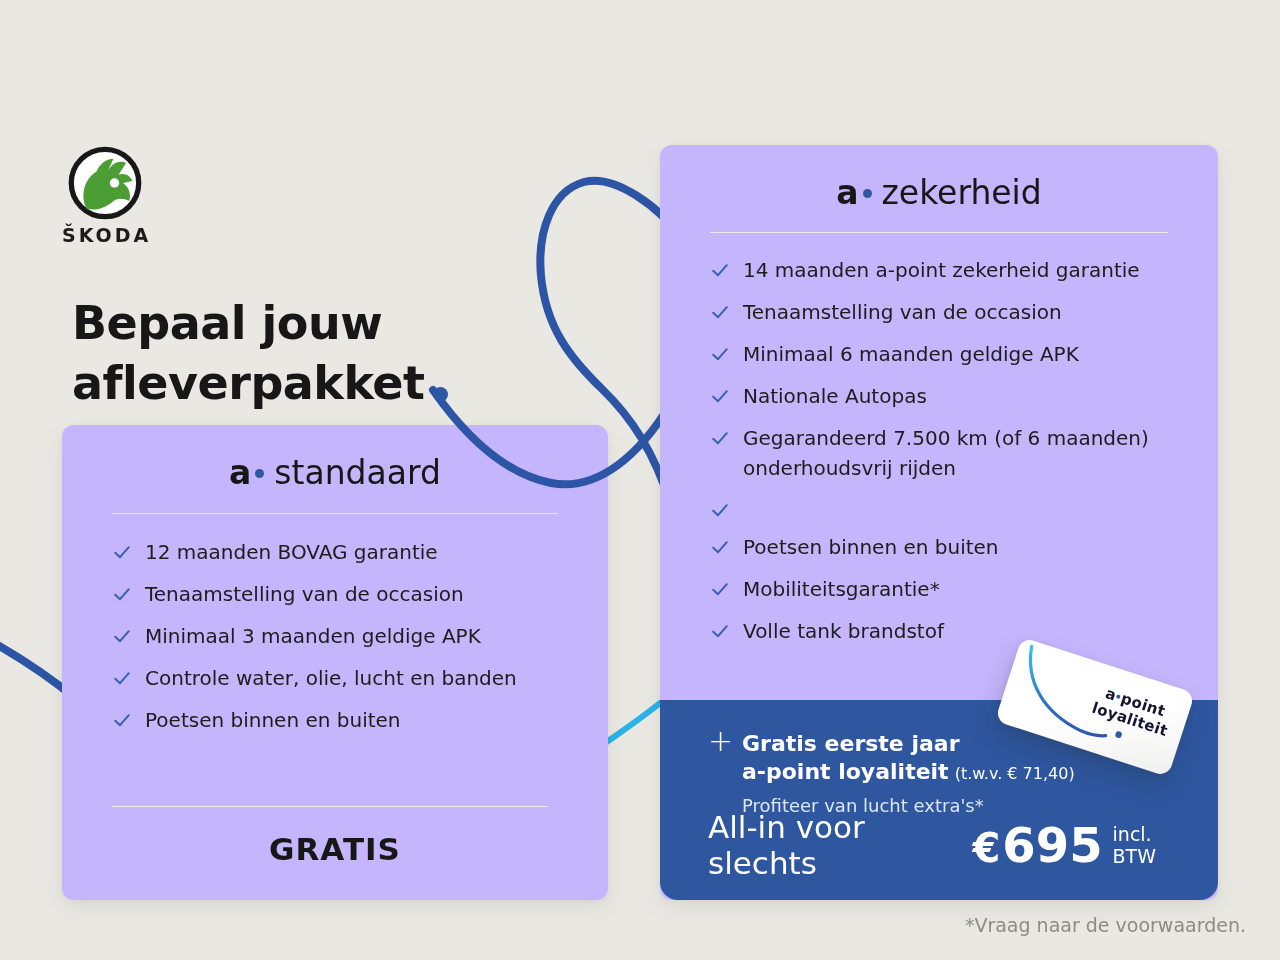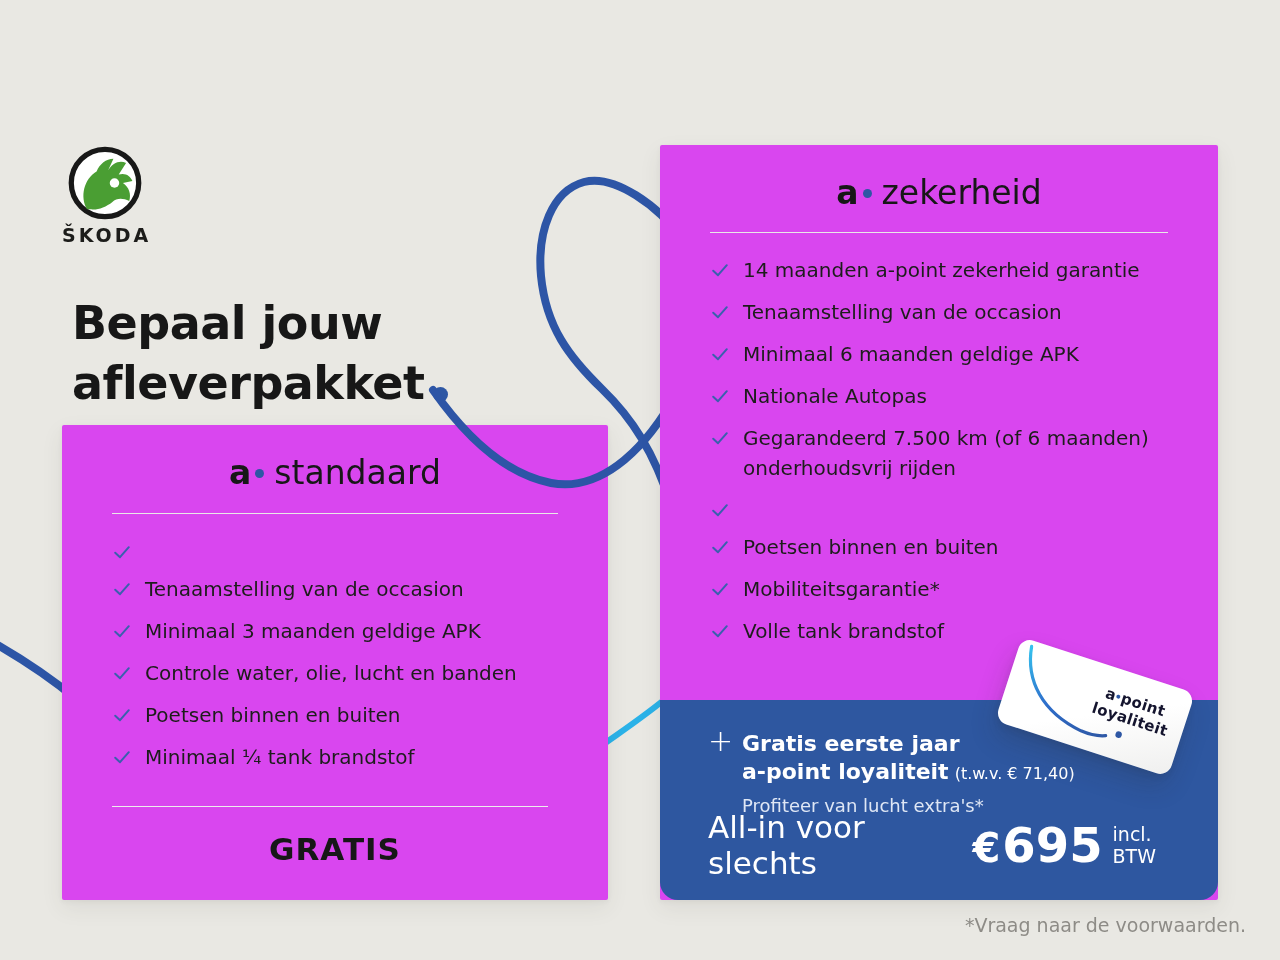--- a/index.html
+++ b/index.html
@@ -23,21 +23,21 @@
     position:absolute;left:72px;top:262px;z-index:1;
     font-size:46px;line-height:60px;font-weight:700;color:#171717;letter-spacing:-0.5px;
   }
   .heading .hdot{
     display:inline-block;width:15px;height:15px;border-radius:50%;
     background:#2e57a4;margin-left:8px;vertical-align:-3px;
   }
 
   
   .card{
-    position:absolute;background:#d946ef;border-radius:2px;
+    position:absolute;background:#c4b5fd;border-radius:12px;
     box-shadow:0 8px 22px rgba(60,60,55,.08),0 2px 5px rgba(60,60,55,.05);
   }
   .card-standard{left:62px;top:425px;width:546px;height:475px;z-index:1;}
   .card-zekerheid{left:660px;top:145px;width:558px;height:755px;z-index:3;}
 
   .card-title{
     position:absolute;left:0;right:0;top:28px;height:46px;
     text-align:center;font-size:33px;color:#171717;white-space:nowrap;
   }
   .card-title .ta{font-weight:700;}
@@ -145,20 +145,21 @@
     <span class="ta">a</span><span class="tdot"></span><span class="tname">standaard</span>
   </div>
   <div class="divider top"></div>
 
   <div class="checklist">
 
       <div class="row">
         <svg class="check" viewBox="0 0 20 20">
           <path d="M3.2 10.8 L8 15.2 L16.8 5.2" fill="none" stroke="#3a60ad" stroke-width="2" stroke-linecap="round" stroke-linejoin="round"></path>
         </svg>
+        <span class="item-text">12 maanden BOVAG garantie</span>
       </div>
 
       <div class="row">
         <svg class="check" viewBox="0 0 20 20">
           <path d="M3.2 10.8 L8 15.2 L16.8 5.2" fill="none" stroke="#3a60ad" stroke-width="2" stroke-linecap="round" stroke-linejoin="round"></path>
         </svg>
         <span class="item-text">Tenaamstelling van de occasion</span>
       </div>
 
       <div class="row">
@@ -175,26 +176,20 @@
         <span class="item-text">Controle water, olie, lucht en banden</span>
       </div>
 
       <div class="row">
         <svg class="check" viewBox="0 0 20 20">
           <path d="M3.2 10.8 L8 15.2 L16.8 5.2" fill="none" stroke="#3a60ad" stroke-width="2" stroke-linecap="round" stroke-linejoin="round"></path>
         </svg>
         <span class="item-text">Poetsen binnen en buiten</span>
       </div>
 
-      <div class="row">
-        <svg class="check" viewBox="0 0 20 20">
-          <path d="M3.2 10.8 L8 15.2 L16.8 5.2" fill="none" stroke="#3a60ad" stroke-width="2" stroke-linecap="round" stroke-linejoin="round"></path>
-        </svg>
-        <span class="item-text">Minimaal ¼ tank brandstof</span>
-      </div>
     </div>
 
   <div class="divider bottom"></div>
   <div class="gratis">GRATIS</div>
 </section>
 
 <svg id="swirl-over" class="layer" width="1280" height="960" viewBox="0 0 1280 960">
   <path d="M 433 390
            C 468 440, 506 474, 551 483
            C 599 492, 641 453, 671 403

